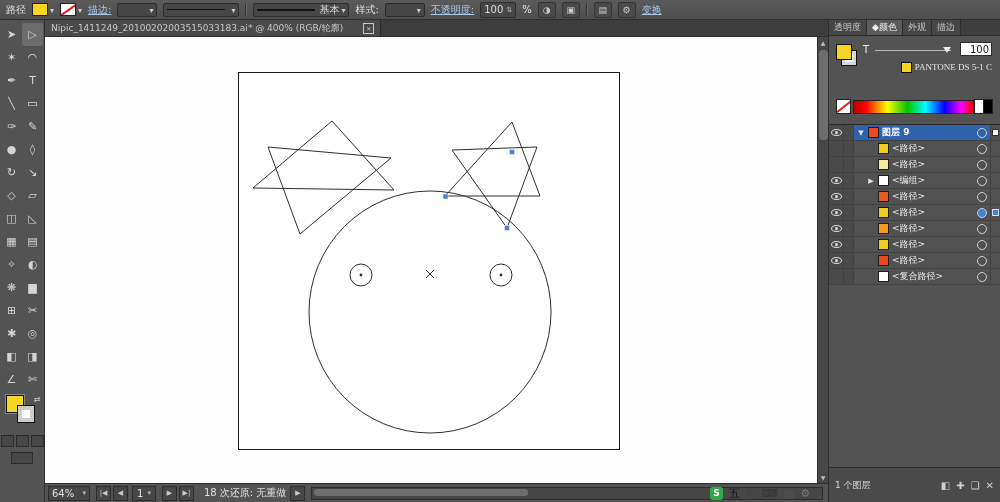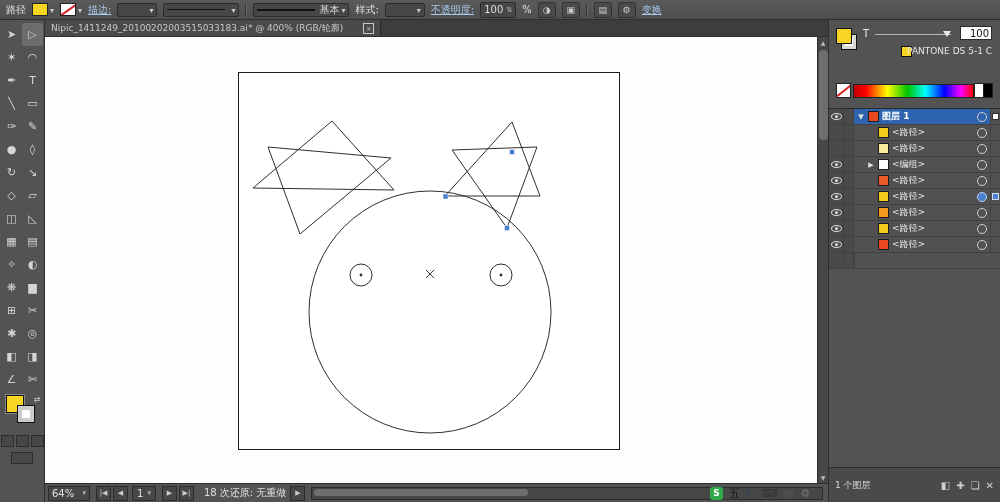--- a/index.html
+++ b/index.html
@@ -91,21 +91,21 @@
   .ptab.active{background:#5a5a5a;color:#f0f0f0;}
 
   #color-panel{position:relative;height:88px;border-bottom:1px solid #2c2c2c;}
   #cp-fill{position:absolute;left:7px;top:8px;width:14px;height:14px;background:#f7d523;border:1px solid #111;z-index:2;}
   #cp-stroke{position:absolute;left:13px;top:15px;width:14px;height:14px;background:#fff;border:3px solid #d8d8d8;box-sizing:border-box;outline:1px solid #111;}
   #cp-t{position:absolute;left:34px;top:8px;color:#e8e8e8;font-size:10px;}
   #cp-slider{position:absolute;left:46px;top:14px;width:76px;height:1px;background:#bbb;}
   #cp-slider::after{content:"";position:absolute;right:0;top:-3px;border-left:4px solid transparent;border-right:4px solid transparent;border-top:6px solid #e8e8e8;}
   #cp-value{position:absolute;right:8px;top:6px;width:26px;height:12px;background:#fff;color:#111;
     display:flex;align-items:center;justify-content:flex-end;padding:0 2px;border:1px solid #2c2c2c;}
-  #cp-name{position:absolute;right:8px;top:26px;color:#e6e6e6;font-size:9px;}
+  #cp-name{position:absolute;right:8px;top:26px;color:#e6e6e6;font-size:9px;font-family:Liberation Serif, serif;}
   #cp-chip{position:absolute;right:88px;top:26px;width:9px;height:9px;background:#f7d523;border:1px solid #111;}
   #cp-spectrum{position:absolute;left:24px;right:26px;bottom:10px;height:12px;border:1px solid #222;
     background:linear-gradient(90deg,#c00000,#ff0000 10%,#ffff00 28%,#00c400 45%,#00ffff 60%,#0000ff 76%,#ff00ff 90%,#ff0000 100%);}
   #cp-none{position:absolute;left:7px;bottom:10px;width:13px;height:13px;background:#fff;border:1px solid #222;overflow:hidden;}
   #cp-none::after{content:"";position:absolute;left:-2px;top:5px;width:20px;height:2px;background:#d22;transform:rotate(-38deg);}
   #cp-white{position:absolute;right:16px;bottom:10px;width:8px;height:13px;background:#fff;border:1px solid #222;}
   #cp-black{position:absolute;right:7px;bottom:10px;width:8px;height:13px;background:#000;border:1px solid #222;}
 
   
   #layers-list{background:#565656;}
@@ -282,20 +282,26 @@
       <span class="ime-ic sogou">S</span>
       <span class="ime-ic" style="color: rgb(20, 20, 20);">五</span>
       <span class="ime-ic" style="color: rgb(43, 63, 102);">☾</span>
       <span class="ime-ic" style="color: rgb(51, 51, 51);">⌨</span>
       <span class="ime-ic" style="color: rgb(85, 85, 85);">▤</span>
       <span class="ime-ic" style="color: rgb(119, 119, 119);">⚙</span>
     </div>
 </div>
 
 <div id="rightpanel">
+  <div class="ptabs" id="top-tabs">
+      <div class="ptab">透明度</div>
+      <div class="ptab active">◆颜色</div>
+      <div class="ptab">外观</div>
+      <div class="ptab">描边</div>
+    </div>
 
   <div id="color-panel">
     <div id="cp-fill"></div>
     <div id="cp-stroke"></div>
     <div id="cp-t">T</div>
     <div id="cp-slider"></div>
     <div id="cp-value">
         <span>100</span>
       </div>
     <div id="cp-chip"></div>
@@ -309,21 +315,21 @@
 
   <div id="layers-list">
       <div class="lrow selected">
         <div class="col-eye">
           <span class="eye"></span>
         </div>
         <div class="col-lock"></div>
         <div class="lbody" style="padding-left: 3px;">
           <span class="lexp">▼</span>
           <span class="lswatch" style="background: rgb(232, 73, 31);"></span>
-          <span class="lname">图层 1</span>
+          <span class="lname">图层 9</span>
           <span class="ltarget"></span>
         </div>
         <div class="lind">
           <span class="sq white"></span>
         </div>
       </div>
       <div class="lrow">
         <div class="col-eye"></div>
         <div class="col-lock"></div>
         <div class="lbody" style="padding-left: 13px;">
@@ -421,20 +427,26 @@
           <span class="lexp"></span>
           <span class="lswatch" style="background: rgb(232, 73, 31);"></span>
           <span class="lname">&lt;路径&gt;</span>
           <span class="ltarget"></span>
         </div>
         <div class="lind"></div>
       </div>
       <div class="lrow">
         <div class="col-eye"></div>
         <div class="col-lock"></div>
+        <div class="lbody" style="padding-left: 13px;">
+          <span class="lexp"></span>
+          <span class="lswatch" style="background: rgb(255, 255, 255);"></span>
+          <span class="lname">&lt;复合路径&gt;</span>
+          <span class="ltarget"></span>
+        </div>
         <div class="lind"></div>
       </div>
     </div>
 
   <div id="layers-footer">
     <span class="count">1 个图层</span>
     <span id="lf-icons"><span class="lf-icon" style="margin-left: 6px;">◧</span><span class="lf-icon" style="margin-left: 6px;">✚</span><span class="lf-icon" style="margin-left: 6px;">❏</span><span class="lf-icon" style="margin-left: 6px;">✕</span></span>
   </div>
 </div>
 

